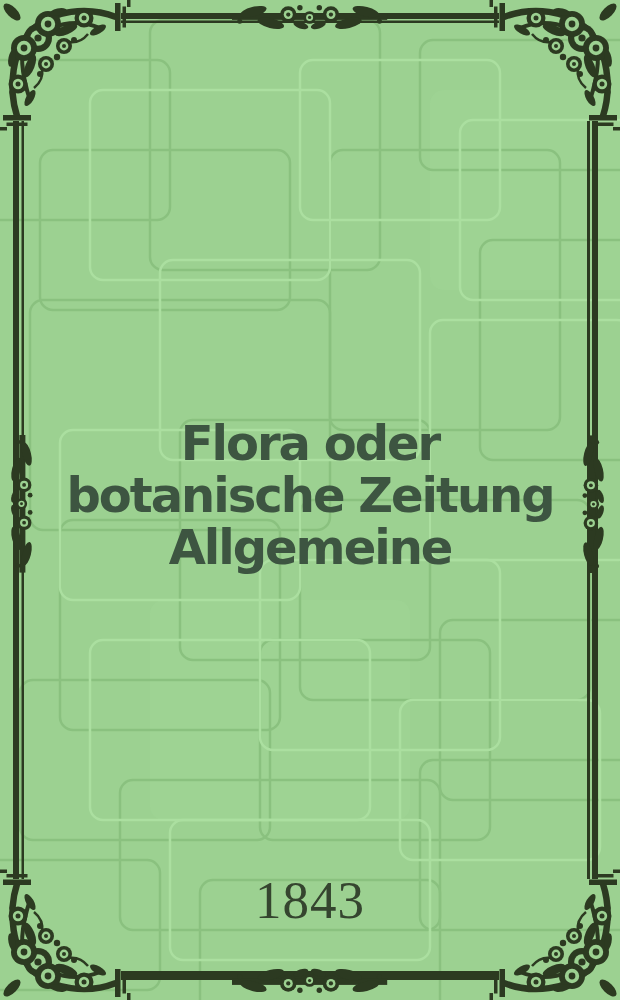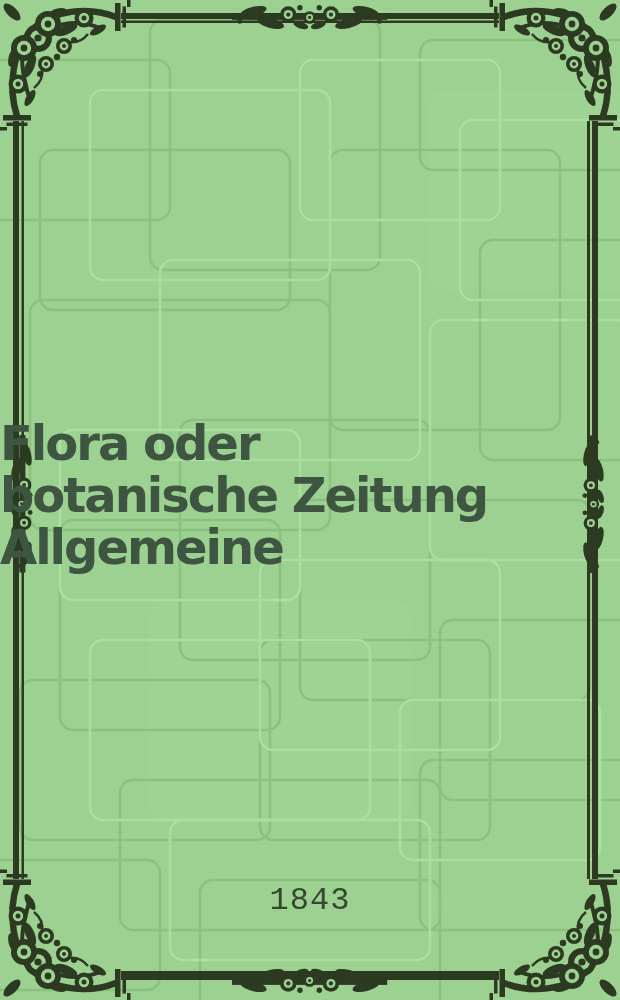--- a/index.html
+++ b/index.html
@@ -23,33 +23,34 @@
   .pat-dark  { stroke:var(--pattern-line-dark);  fill:none; stroke-width:2.5; }
   .pat-light { stroke:var(--pattern-line-light); fill:none; stroke-width:2.5; }
   .pat-tint  { fill:var(--pattern-line-light); opacity:0.16; }
   
   .frame-fill   { fill:var(--frame); }
   .frame-stroke { stroke:var(--frame); fill:none; }
   .bg-fill      { fill:var(--background); }
   
   .title {
     position:absolute; left:0; top:417px; width:620px;
+    text-align:center;
     color:var(--title-text);
     font-weight:bold;
     font-size:48px;
     line-height:52px;
     letter-spacing:-2px;
   }
   
   .year {
     position:absolute; left:0; top:878px; width:620px;
     text-align:center;
-    font-family:Liberation Mono, monospace;
+    font-family:Liberation Serif, serif;
     color:var(--year-text);
-    font-size:32px;
+    font-size:53px;
     line-height:45px;
     letter-spacing:1px;
   }
 </style>
 </head>
 <body>
 
 <div class="cover">
 
   <svg class="layer" viewBox="0 0 620 1000" aria-hidden="true">

